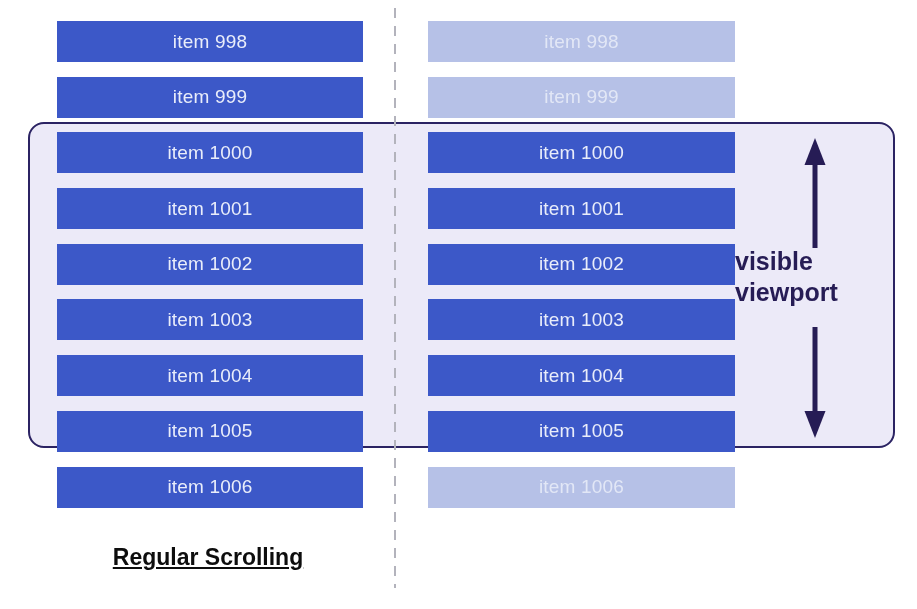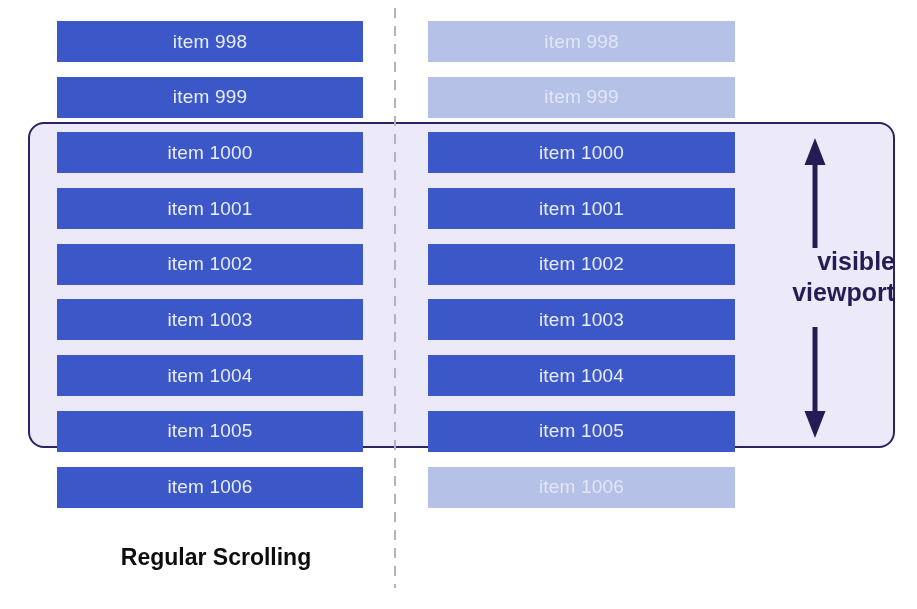--- a/index.html
+++ b/index.html
@@ -64,37 +64,37 @@
     left: 799px;
     top: 137px;
     width: 32px;
     height: 302px;
   }
   .viewport-label {
     position: absolute;
     left: 735px;
     top: 246px;
     width: 160px;
-    text-align: right;
+    text-align: left;
     font-weight: bold;
     font-size: 25px;
     line-height: 31px;
     color: var(--arrow, #261c55);
     white-space: pre-line;
   }
   .col-label {
     position: absolute;
     top: 544px;
     width: 350px;
     text-align: center;
     font-weight: bold;
     font-size: 23px;
     color: var(--column_label_text, #0d0d0d);
   }
-  .col-label.left  { left: 41px; }
+  .col-label.left  { left: 33px; text-decoration: underline; }
   .col-label.right { left: 406px; }
 </style>
 </head>
 <body>
 
 <div class="canvas">
 
   <div class="viewport-box"></div>
 
   <div class="divider"></div>

